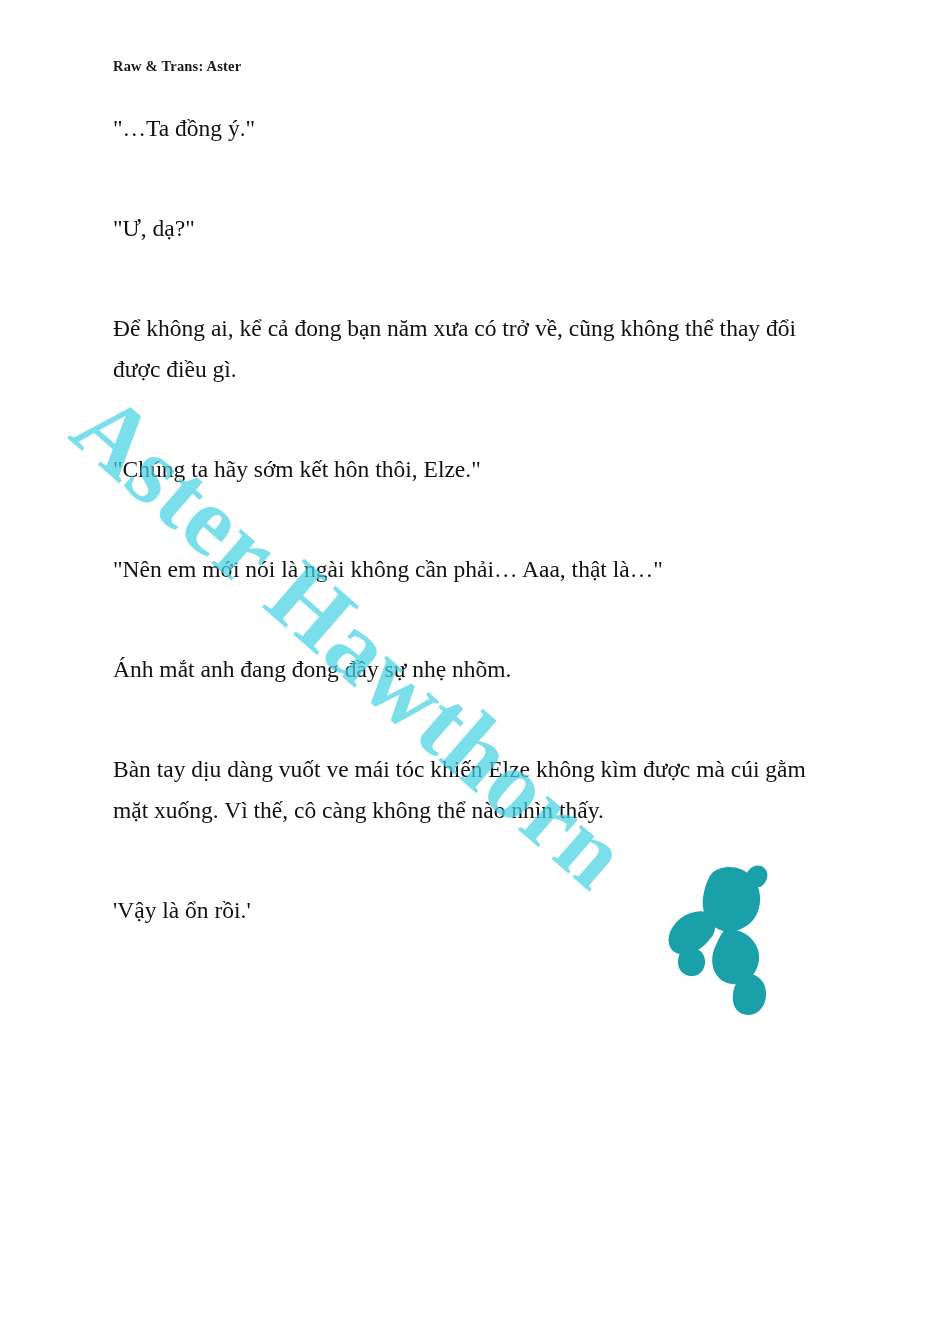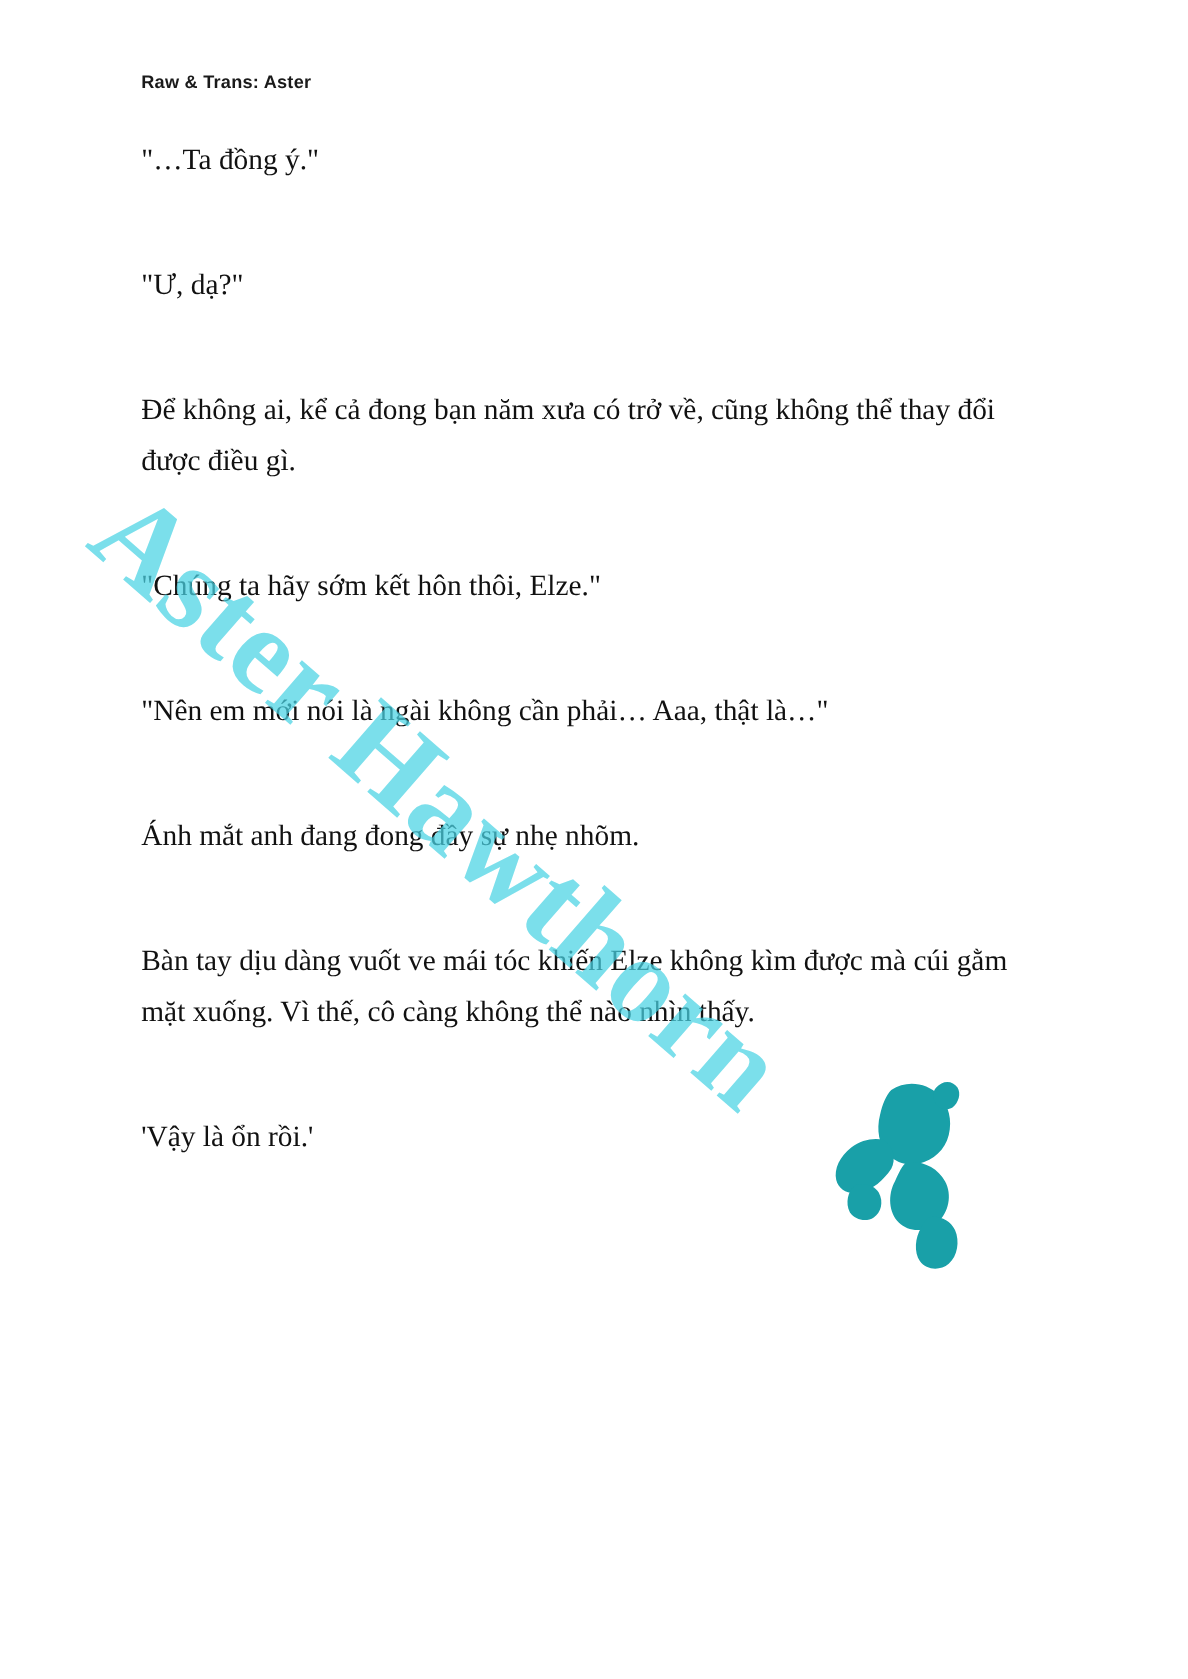--- a/index.html
+++ b/index.html
@@ -15,21 +15,21 @@
     width: 950px;
     height: 1343px;
     background: #ffffff;
     overflow: hidden;
     box-sizing: border-box;
   }
   .credit {
     position: absolute;
     left: 113px;
     top: 58px;
-    font-family: Liberation Sans, sans-serif;
+    font-family: Liberation Serif, serif;
     font-size: 14.5px;
     font-weight: bold;
     color: #1a1a1a;
     letter-spacing: 0.2px;
   }
   .content {
     position: absolute;
     left: 113px;
     top: 108px;
     width: 712px;

